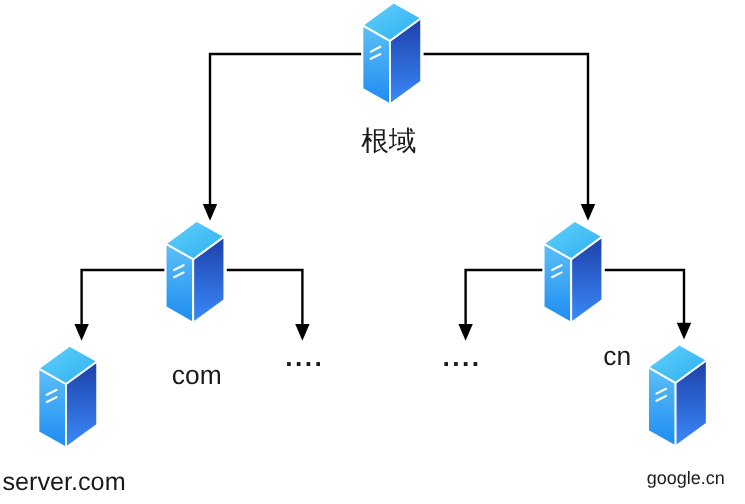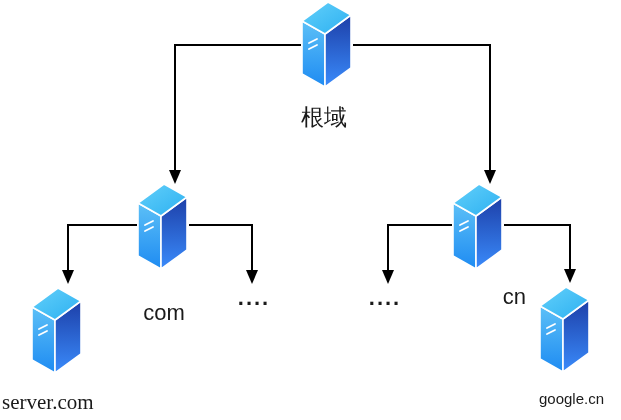--- a/index.html
+++ b/index.html
@@ -14,21 +14,21 @@
   #icon-cn         { left:452px; top:183px; }
   #icon-server-com { left:31px;  top:287px; }
   #icon-google-cn  { left:539px; top:286px; }
   .lbl { position:absolute; color:#1a1a1a; white-space:nowrap; }
   .lbl-center { text-align:center; }
   #lbl-root       { left:274px; top:102px; width:100px; font-size:23px; }
   #lbl-com        { left:114px; top:284px; width:100px; font-size:22px;margin-top:16px; }
   #lbl-cn         { left:426px; top:284px; width:100px; font-size:22px;text-align:right; }
   #lbl-com-more   { left:214px; top:285px; width:80px;  font-size:22px; letter-spacing:2px; font-weight:bold; }
   #lbl-cn-more    { left:345px; top:285px; width:80px;  font-size:22px; letter-spacing:2px; font-weight:bold; }
-  #lbl-server-com { left:2px;   top:390px; font-size:21px;font-family:Liberation Serif, serif; }
+  #lbl-server-com { left:2px;   top:390px; font-size:21px; }
   #lbl-google-cn  { left:539px; top:390px; font-size:15px; }
 </style>
 </head>
 <body>
 
 <div class="canvas">
 
   <svg width="0" height="0" style="position:absolute" aria-hidden="true">
     <defs>
       <linearGradient id="g-top" x1="0" y1="0" x2="1" y2="1">

